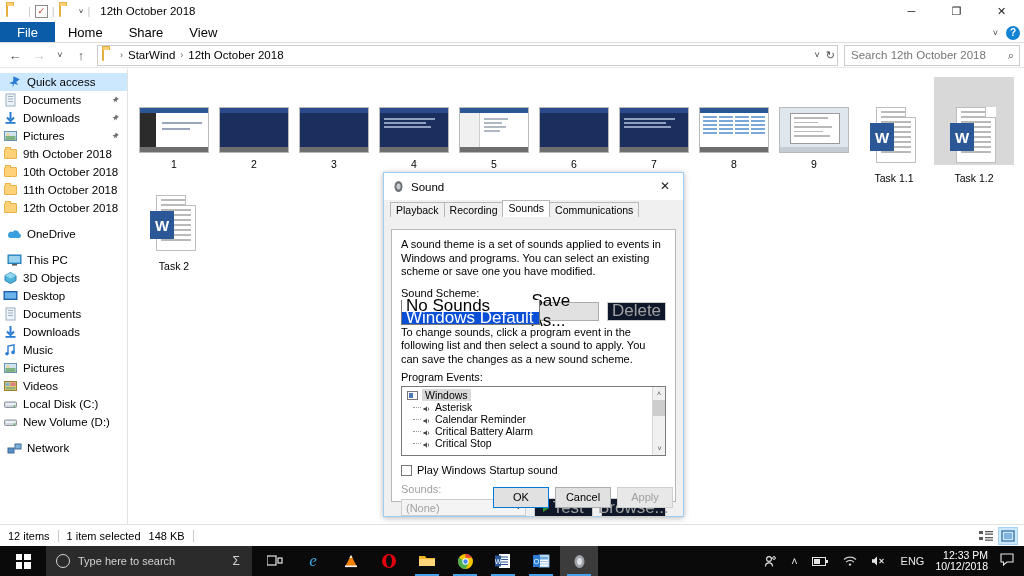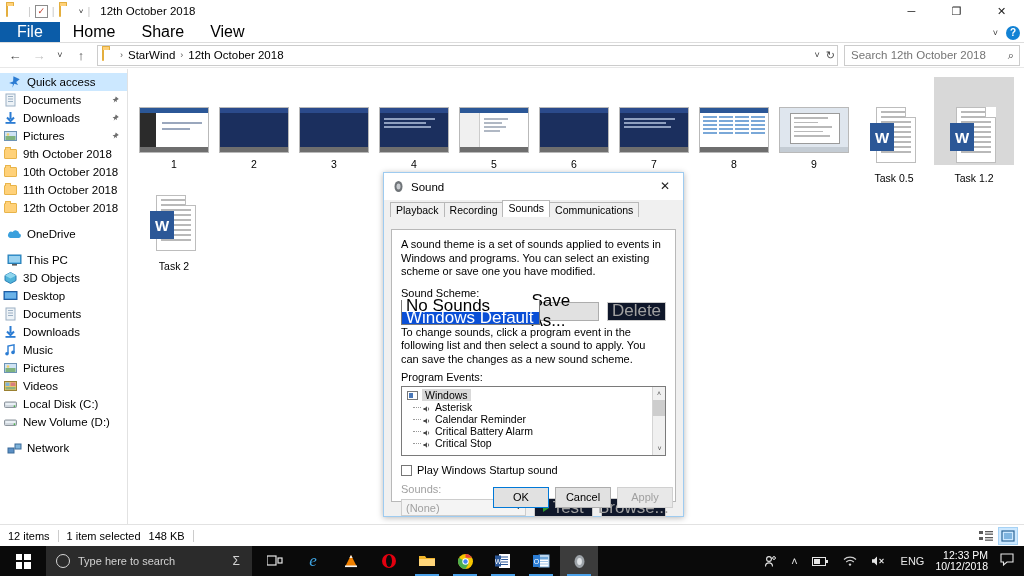--- a/index.html
+++ b/index.html
@@ -20,21 +20,21 @@
   .folder-mini:before{content:"";position:absolute;left:0;top:-2px;width:6px;height:3px;background:#ffd179;border:1px solid #e3ae3e;border-bottom:none;border-radius:1px 1px 0 0;}
   .tb-sep { color:#c8c8c8; margin:0 4px; font-size:11px; }
   .qa-box { width:13px;height:13px;border:1px solid #8c8c8c;display:inline-flex;align-items:center;justify-content:center;font-size:9px;color:#c03a2b;background:#fff;}
   .tb-chevron { font-size:8px; color:#222; margin-left:2px; }
   .tb-title { font-size:11.5px; color:#000; margin-left:6px; }
 
   .wincontrols { position:absolute; right:0; top:0; display:flex; }
   .wc { width:45px; height:22px; display:flex; align-items:center; justify-content:center; font-size:11px; color:#222; }
 
   .ribbon-tabs { height:21px; background:#fff; display:flex; align-items:stretch; border-bottom:1px solid #ddd; position:relative; }
-  .rtab { padding:0 13px; display:flex; align-items:center; font-size:16px; color:#000; }
+  .rtab { padding:0 13px; display:flex; align-items:center; font-size:13px; color:#000; }
   .rtab.file { background:#0b5ca8; color:#fff; padding:0 17px; }
   .ribbon-right { position:absolute; right:4px; top:0; height:21px; display:flex; align-items:center; gap:8px; }
   .caret-sm { font-size:9px; color:#333; }
   .help-circ { width:14px;height:14px;border-radius:50%;background:#1282d4;color:#fff;font-size:10px;display:flex;align-items:center;justify-content:center;font-weight:bold;}
 
   .addressbar { height:25px; background:#fff; display:flex; align-items:center; padding:0 4px; gap:2px; border-bottom:1px solid #e8e8e8;}
   .navbtn { width:22px;height:22px;display:flex;align-items:center;justify-content:center;font-size:13px;color:#4a4a4a;}
   .navbtn.dim { color:#c3c3c3; }
   .navbtn.small { width:16px; font-size:9px; color:#333;}
   .crumbbar { flex:1; height:21px; border:1px solid #ccc; background:#fff; display:flex; align-items:center; padding:0 2px; margin-left:3px; position:relative;}
@@ -560,21 +560,21 @@
                   <i></i>
                   <i></i>
                   <i></i>
                   <i></i>
                   <i></i>
                   <i></i>
                 </div>
                 <div class="wblock">W</div>
               </div>
             </div>
-            <div class="tile-label">Task 0.5</div>
+            <div class="tile-label">Task 1.1</div>
           </div>
           <div class="tile selected">
             <div>
               <div class="word-icon" style="margin-top:24px">
                 <div class="page">
                   <div class="fold"></div>
                   <i></i>
                   <i></i>
                   <i></i>
                   <i></i>

